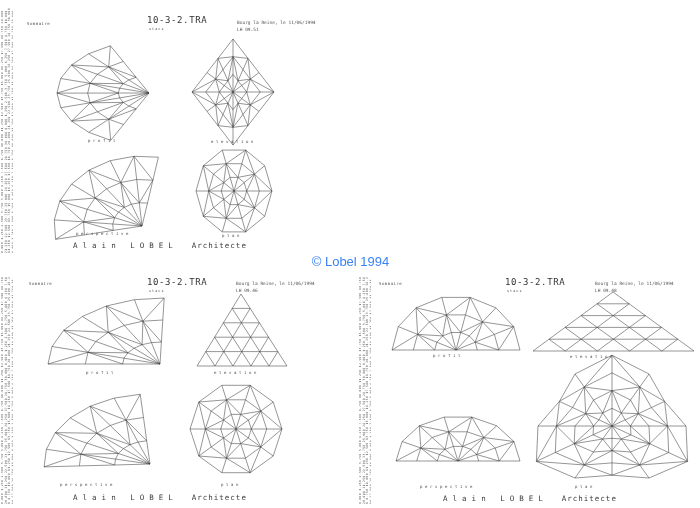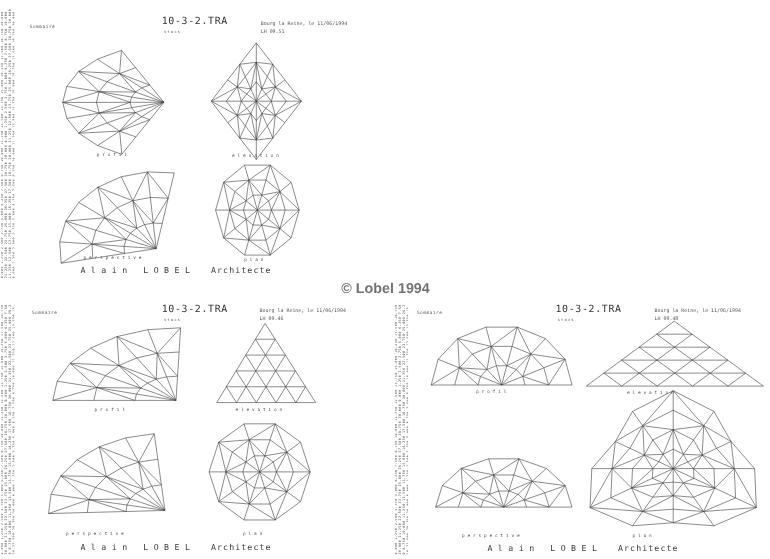--- a/index.html
+++ b/index.html
@@ -8,22 +8,22 @@
   .abs{position:absolute;}
   
   .title{font-size:9px;letter-spacing:.6px;color:#333;}
   .subtitle{font-size:3.5px;letter-spacing:1px;color:#555;}
   .tiny{font-size:4.5px;line-height:5.5px;color:#555;white-space:pre;}
   .sommaire{font-size:4px;letter-spacing:.5px;color:#555;}
   .viewlabel{font-size:4px;letter-spacing:2.6px;color:#4a4a4a;}
   .sig{font-size:7.5px;color:#3c3c3c;text-align:center;white-space:nowrap;}
   .sig .nm{letter-spacing:5px;margin-right:14px;}
   .sig .rl{letter-spacing:1px;}
-  .caption{font-family:"Liberation Sans", sans-serif;font-weight:bold;font-size:13px;
-           color:#737373;text-align:center;}
+  .caption{font-family:"Liberation Sans", sans-serif;font-weight:normal;font-size:13px;
+           color:#3b82f6;text-align:center;}
   .mstrip{width:12px;overflow:hidden;}
   .mstrip span{display:block;writing-mode:vertical-rl;transform:rotate(180deg);
      font-size:3px;line-height:3.6px;letter-spacing:.4px;color:#444;
      white-space:normal;word-break:break-all;height:100%;}
   svg.overlay{position:absolute;left:0;top:0;pointer-events:none;}
   svg.overlay path{fill:none;stroke:#3f3f3f;stroke-width:.55;stroke-linejoin:round;}
 </style>
 </head>
 <body>
 

